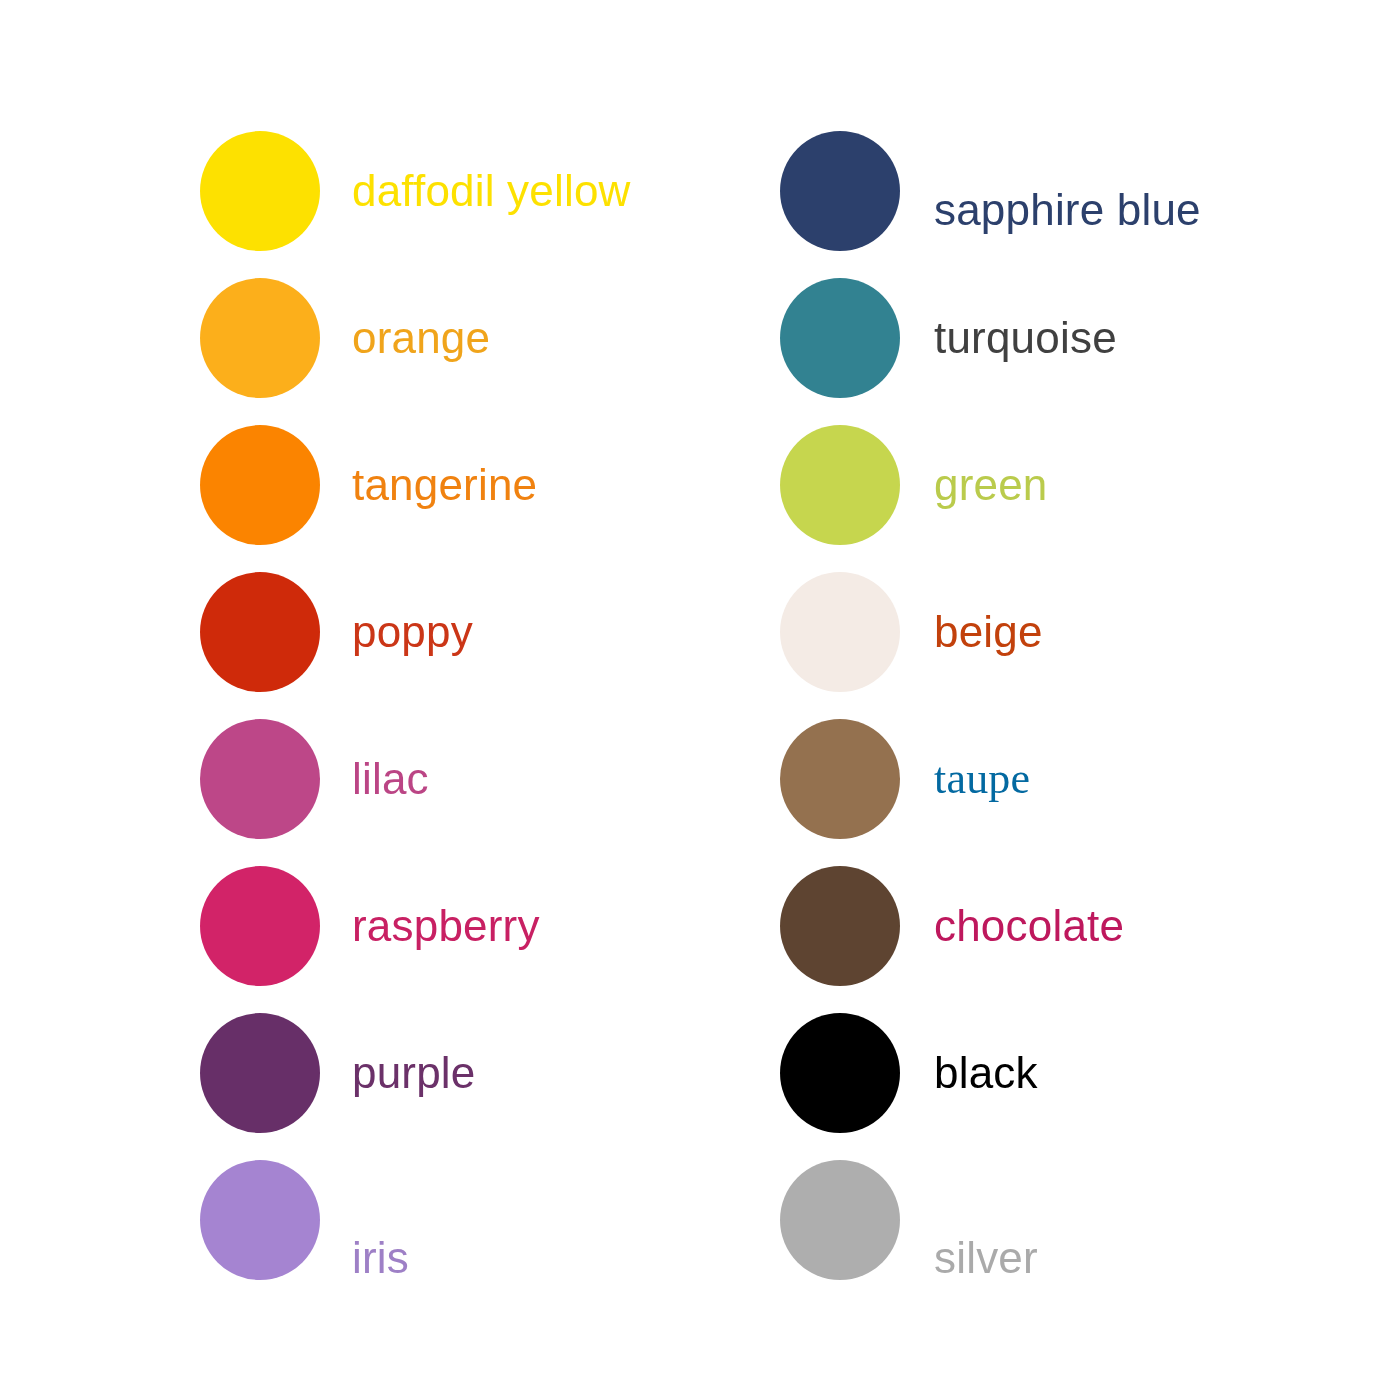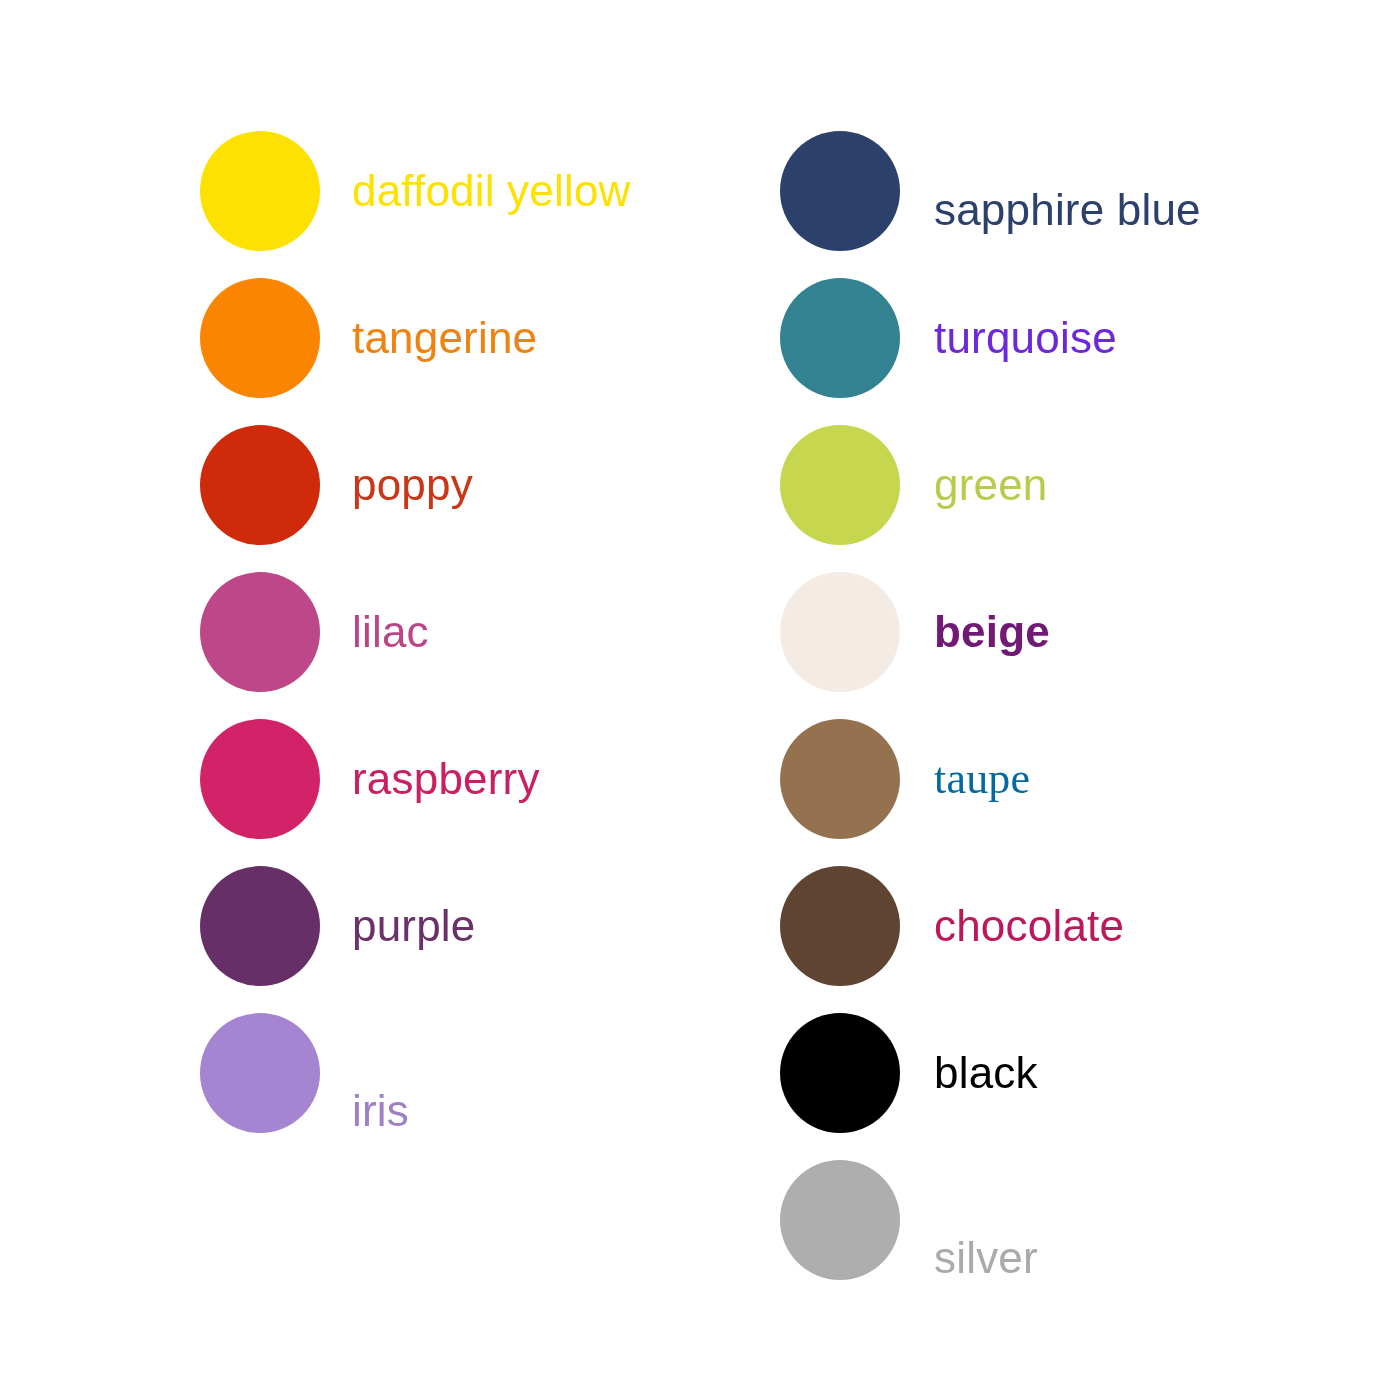--- a/index.html
+++ b/index.html
@@ -61,20 +61,24 @@
 <body>
 
 <div id="palette-board">
 
   <div class="palette-column" id="column-left">
       <div class="swatch-row">
         <span class="swatch-dot" style="background-color: rgb(253, 225, 0);"></span>
         <span class="swatch-label" style="color: rgb(253, 225, 0);">daffodil yellow</span>
       </div>
       <div class="swatch-row">
+        <span class="swatch-dot" style="background-color: rgb(252, 175, 27);"></span>
+        <span class="swatch-label" style="color: rgb(240, 164, 27);">orange</span>
+      </div>
+      <div class="swatch-row">
         <span class="swatch-dot" style="background-color: rgb(251, 132, 0);"></span>
         <span class="swatch-label" style="color: rgb(240, 130, 16);">tangerine</span>
       </div>
       <div class="swatch-row">
         <span class="swatch-dot" style="background-color: rgb(207, 42, 10);"></span>
         <span class="swatch-label" style="color: rgb(203, 54, 23);">poppy</span>
       </div>
       <div class="swatch-row">
         <span class="swatch-dot" style="background-color: rgb(189, 71, 136);"></span>
         <span class="swatch-label" style="color: rgb(187, 69, 133);">lilac</span>
@@ -93,29 +97,29 @@
       </div>
     </div>
 
   <div class="palette-column" id="column-right">
       <div class="swatch-row">
         <span class="swatch-dot" style="background-color: rgb(44, 64, 108);"></span>
         <span class="swatch-label" style="color: rgb(44, 64, 108); margin-top: 37px;">sapphire blue</span>
       </div>
       <div class="swatch-row">
         <span class="swatch-dot" style="background-color: rgb(50, 130, 145);"></span>
-        <span class="swatch-label" style="color: #6d28d9;">turquoise</span>
+        <span class="swatch-label" style="color: #404040;">turquoise</span>
       </div>
       <div class="swatch-row">
         <span class="swatch-dot" style="background-color: rgb(198, 214, 78);"></span>
         <span class="swatch-label" style="color: rgb(186, 203, 76);">green</span>
       </div>
       <div class="swatch-row">
         <span class="swatch-dot" style="background-color: rgb(244, 235, 229);"></span>
-        <span class="swatch-label" style="color: #701a75; font-weight: bold;">beige</span>
+        <span class="swatch-label" style="color: #c2410c;">beige</span>
       </div>
       <div class="swatch-row">
         <span class="swatch-dot" style="background-color: rgb(148, 113, 79);"></span>
         <span class="swatch-label" style="color: #0369a1; font-family: Liberation Serif, serif;">taupe</span>
       </div>
       <div class="swatch-row">
         <span class="swatch-dot" style="background-color: rgb(94, 68, 49);"></span>
         <span class="swatch-label" style="color: #be185d;">chocolate</span>
       </div>
       <div class="swatch-row">

